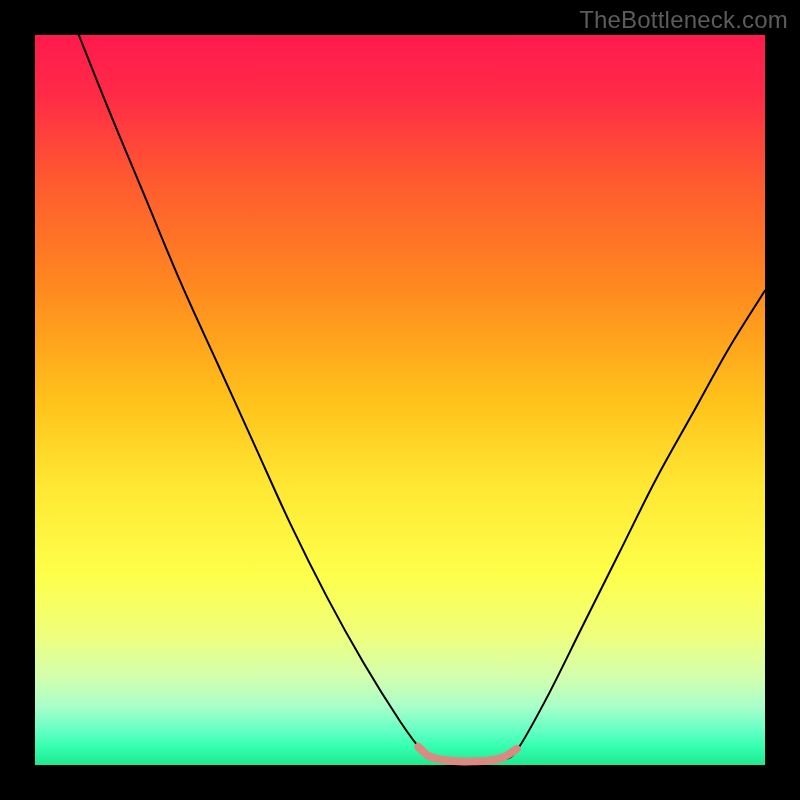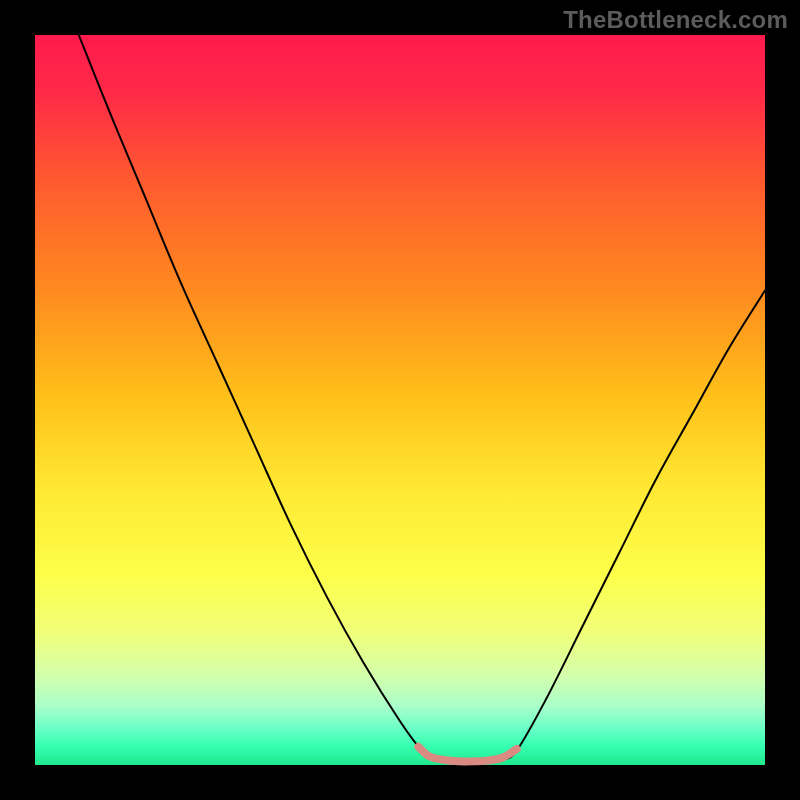--- a/index.html
+++ b/index.html
@@ -16,21 +16,21 @@
     width: 800px;
     height: 800px;
     background: #000;
   }
   .watermark {
     position: absolute;
     top: 6px;
     right: 12px;
     color: #5c5c5c;
     font-size: 24px;
-    font-weight: 700;
+    font-weight: 400;
     letter-spacing: 0.2px;
   }
   svg {
     display: block;
   }
 </style>
 </head>
 <body>
 
 <div class="frame">

